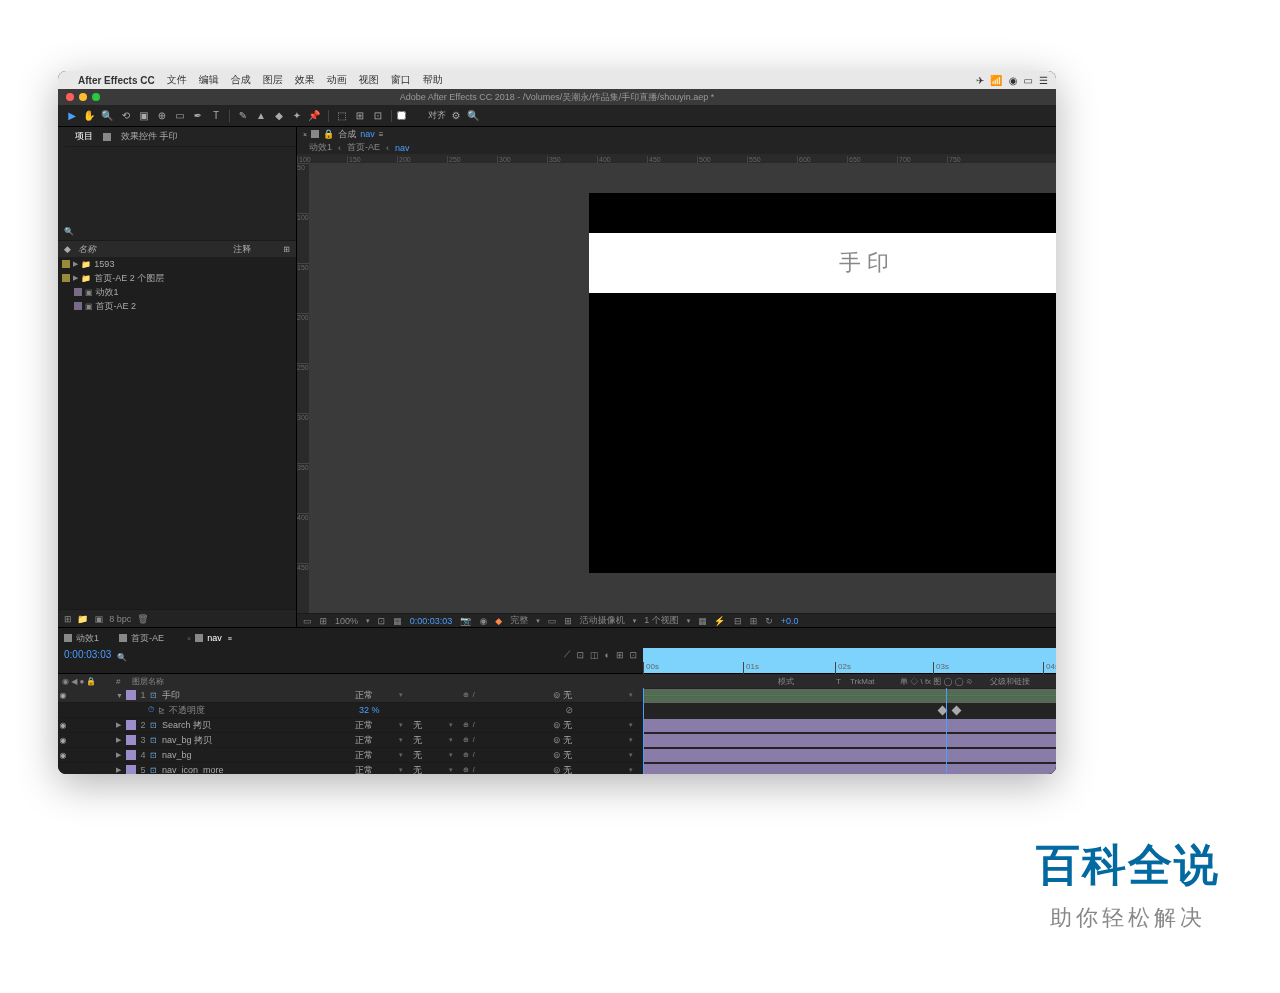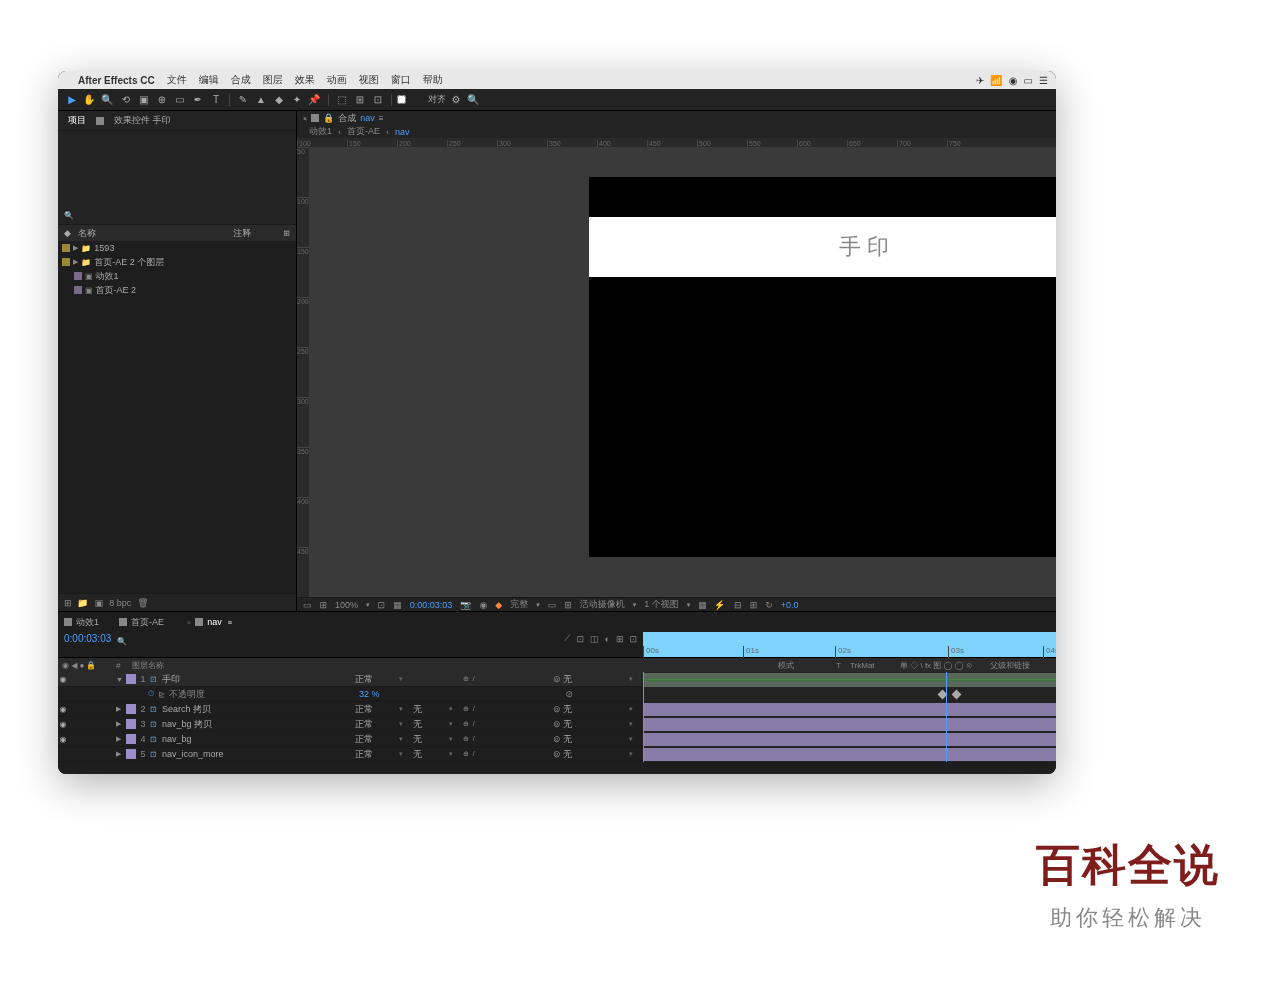--- a/index.html
+++ b/index.html
@@ -15,29 +15,29 @@
 .dot { width:8px; height:8px; border-radius:50%; }
 .dot.r{background:#ff5f56}.dot.y{background:#ffbd2e}.dot.g{background:#27c93f}
 .titletext { position:absolute; left:50%; transform:translateX(-50%); color:#999; }
 .toolbar { height:22px; background:#232323; display:flex; align-items:center; padding:0 6px; gap:2px; border-bottom:1px solid #000; }
 .tbtn { width:16px; height:16px; color:#aaa; font-size:10px; display:flex; align-items:center; justify-content:center; cursor:pointer; }
 .tbtn.active { color:#4a9eff; }
 .tsep { width:1px; height:12px; background:#444; margin:0 3px; }
 .tlabel { font-size:9px; color:#aaa; margin-left:20px; }
 .mainrow { display:flex; height:500px; }
 .leftcol { width:238px; background:#232323; display:flex; flex-direction:column; }
-.panelhdr { height:20px; display:flex; align-items:center; padding:0 6px; font-size:9px; color:#aaa; gap:6px; border-bottom:1px solid #1a1a1a; }
+.panelhdr { height:20px; display:flex; align-items:center; padding:0 6px; font-size:9px; color:#aaa; gap:6px; border-bottom:1px solid #1a1a1a;margin-left:7px; }
 .tab { padding:2px 4px; color:#aaa; }
 .tab.sel { color:#fff; }
 .sq { width:8px; height:8px; background:#888; display:inline-block; }
 .searchrow { height:18px; display:flex; align-items:center; padding:0 6px; border-bottom:1px solid #1a1a1a; }
 .searchrow input { background:transparent; border:none; color:#aaa; font-size:9px; width:100%; outline:none; }
 .projhdr { height:16px; display:flex; align-items:center; padding:0 6px; font-size:9px; color:#aaa; background:#2a2a2a; }
 .projhdr .c1 { width:10px; }
-.projhdr .c2 { flex:1; margin-left:4px; }
+.projhdr .c2 { flex:1; margin-left:4px;font-style:italic; }
 .projhdr .c3 { width:50px; }
 .projlist { flex:1; background:#1e1e1e; }
 .prow { height:14px; display:flex; align-items:center; padding:0 4px; font-size:9px; color:#aaa; gap:3px; }
 .prow .sq2 { width:8px; height:8px; background:#9a8a3a; }
 .prow .sq3 { width:8px; height:8px; background:#7a6a8a; }
 .tri { font-size:7px; color:#888; }
 .foldicon { font-size:8px; color:#888; }
 .pfooter { height:18px; background:#232323; display:flex; align-items:center; padding:0 6px; gap:6px; font-size:9px; color:#888; border-top:1px solid #1a1a1a; }
 .viewcol { flex:1; background:#232323; display:flex; flex-direction:column; border-left:1px solid #000; }
 .viewhdr { height:20px; display:flex; align-items:center; padding:0 6px; font-size:9px; color:#aaa; gap:4px; }
@@ -92,21 +92,21 @@
 .lrow .par { width:66px; }
 .lrow.prop { padding-left:90px; }
 .lrow.prop .pnm { width:190px; color:#888; }
 .lrow.prop .pval { color:#4a9eff; }
 .bar { position:absolute; height:13px; background:#8a7ca8; left:0; right:0; }
 .bar1{top:1px; background:linear-gradient(#4a8a4a,#3a6a3a); height:2px; top:7px}
 .bar1b{top:1px; height:14px; background:#586858}
 .bar2{top:31px}.bar3{top:46px}.bar4{top:61px}.bar5{top:76px}
 .kf { position:absolute; width:7px; height:7px; background:#aaa; transform:rotate(45deg); top:19px; }
 .watermark { position:absolute; right:60px; bottom:60px; text-align:center; }
-.wm1 { font-size:44px; font-weight:700; color:#7f1d1d; letter-spacing:2px; }
+.wm1 { font-size:44px; font-weight:700; color:#0369a1; letter-spacing:2px; }
 .wm2 { font-size:22px; color:#888; margin-top:8px; letter-spacing:4px; }
 </style>
 </head>
 <body>
 
 <div class="window">
   <div class="macmenu">
     <span class="apple"></span>
     <span class="appname menuitem">After Effects CC</span>
     <span class="menuitem">文件</span>
@@ -120,20 +120,28 @@
     <span class="menuitem">帮助</span>
     <div class="macicons">
       <span>✈</span>
       <span style="color:#2ec749">📶</span>
       <span>◉</span>
       <span>▭</span>
       <span>☰</span>
     </div>
   </div>
 
+  <div class="titlebar">
+    <div class="traffic">
+      <div class="dot r"></div>
+      <div class="dot y"></div>
+      <div class="dot g"></div>
+    </div>
+    <span class="titletext">Adobe After Effects CC 2018 - /Volumes/吴潮永/作品集/手印直播/shouyin.aep *</span>
+  </div>
 
   <div class="toolbar">
     <span class="tbtn active">▶</span>
     <span class="tbtn">✋</span>
     <span class="tbtn">🔍</span>
     <span class="tbtn">⟲</span>
     <span class="tbtn">▣</span>
     <span class="tbtn">⊕</span>
     <span class="tbtn">▭</span>
     <span class="tbtn">✒</span>
@@ -315,21 +323,21 @@
           <span style="font-size:9px;color:#888">◐</span>
           <span style="font-size:9px;color:#888">⊞</span>
           <span style="font-size:9px;color:#888">⊡</span>
         </div>
       </div>
       <div class="tlright">
         <div class="ruler2">
           <span class="tick" style="left:0">00s</span>
           <span class="tick" style="left:100px">01s</span>
           <span class="tick" style="left:192px">02s</span>
-          <span class="tick" style="left:305px">03s</span>
+          <span class="tick" style="left:290px">03s</span>
           <span class="tick" style="left:400px">04s</span>
           <span class="tick" style="left:500px">05s</span>
         </div>
       </div>
     </div>
     <div class="collabels">
       <span class="cl1">◉ ◀ ● 🔒</span>
       <span class="cl2">#</span>
       <span class="cl3">图层名称</span>
       <span class="cl4">模式</span>

